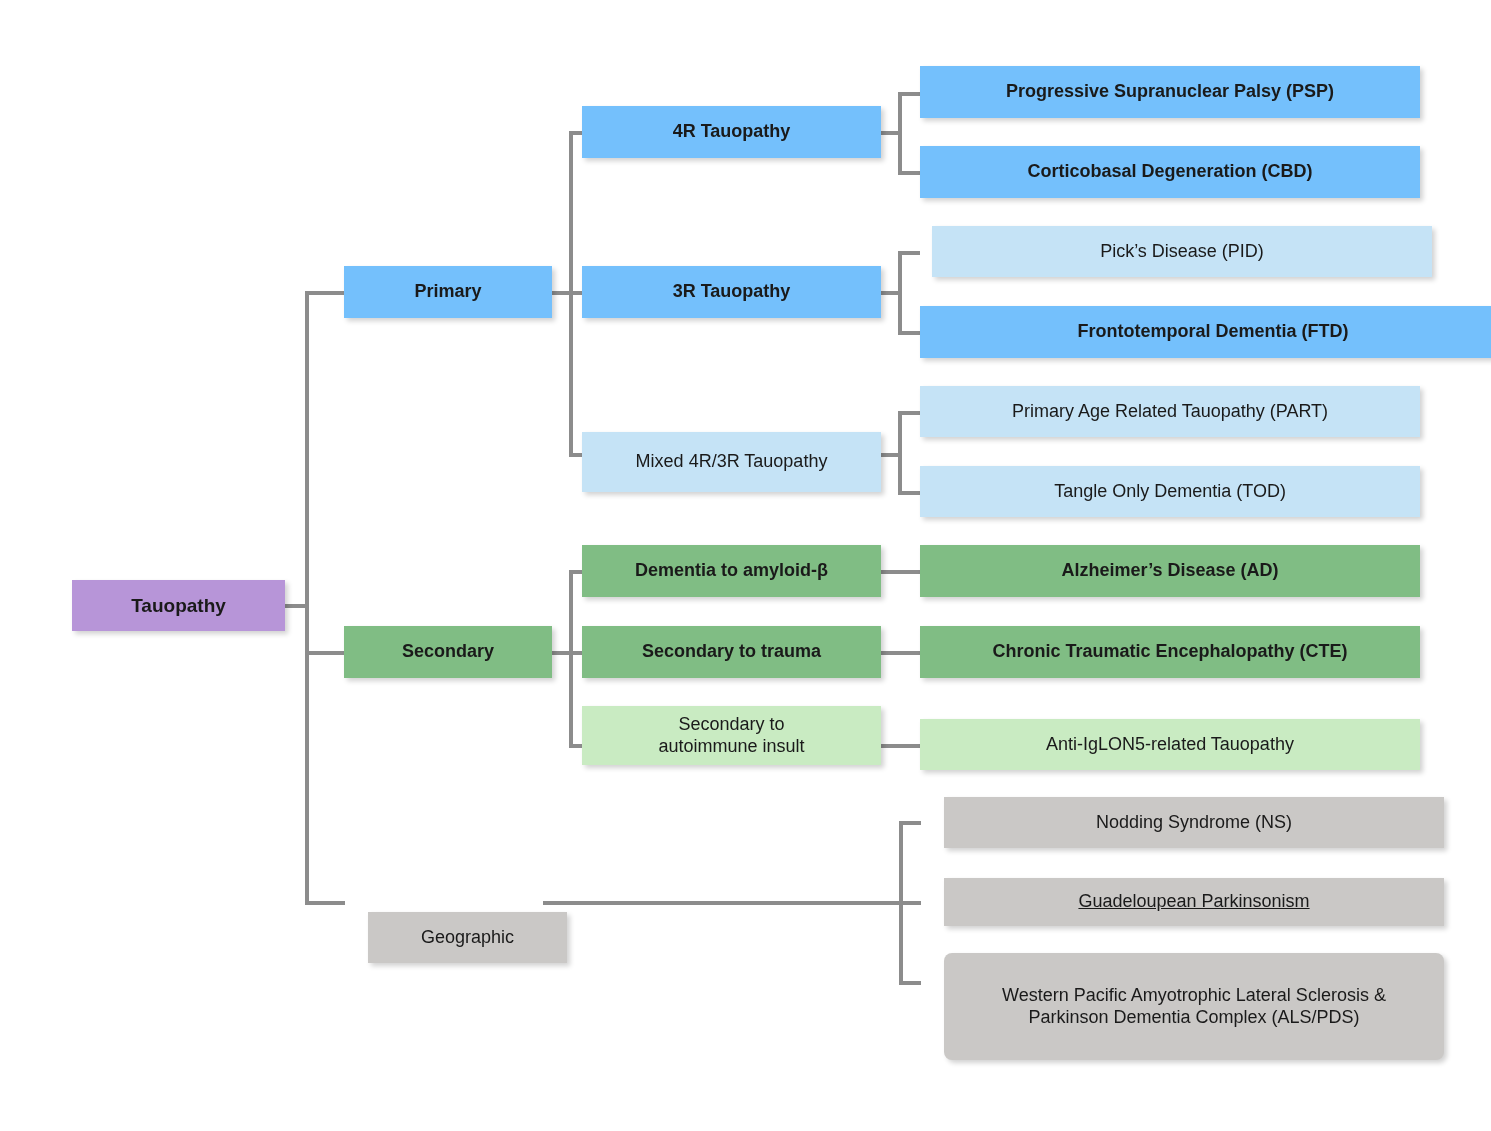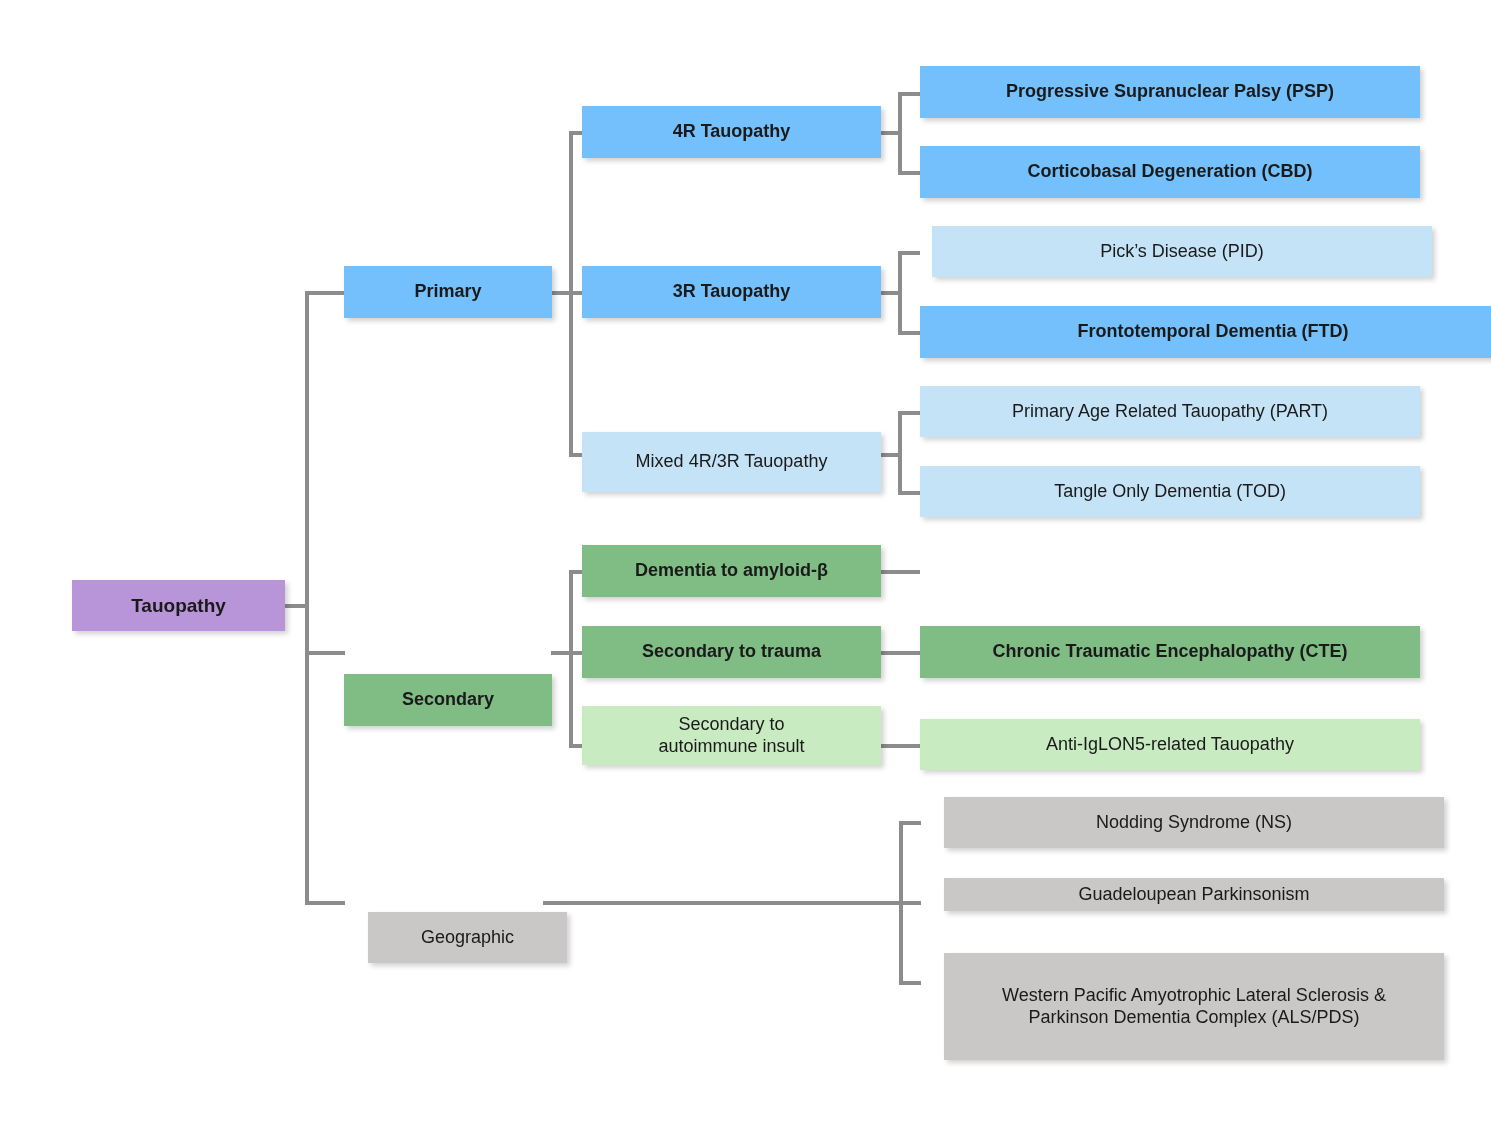--- a/index.html
+++ b/index.html
@@ -99,21 +99,21 @@
   <div class="ln h" style="left:543px; top:901px; width:360px;"></div>
   <div class="ln v" style="left:899px; top:821px; height:162px;"></div>
   <div class="ln h" style="left:899px; top:821px; width:22px;"></div>
   <div class="ln h" style="left:899px; top:901px; width:22px;"></div>
   <div class="ln h" style="left:899px; top:981px; width:22px;"></div>
 
   <div class="node c-purple bold" style="left:72px; top:580px; width:213px; height:51px; font-size:19px;">Tauopathy</div>
 
   <div class="node c-blue bold" style="left:344px; top:266px; width:208px; height:52px; font-size:18px;">Primary</div>
 
-  <div class="node c-green bold" style="left:344px; top:626px; width:208px; height:52px; font-size:18px;margin-top:48px;">Secondary</div>
+  <div class="node c-green bold" style="left:344px; top:626px; width:208px; height:52px; font-size:18px;">Secondary</div>
 
   <div class="node c-gray normal" style="left:344px; top:912px; width:199px; height:51px; font-size:18px;">Geographic</div>
 
   <div class="node c-blue bold" style="left:582px; top:106px; width:299px; height:52px; font-size:18px;">4R Tauopathy</div>
 
   <div class="node c-blue bold" style="left:582px; top:266px; width:299px; height:52px; font-size:18px;">3R Tauopathy</div>
 
   <div class="node c-paleblue normal" style="left:582px; top:432px; width:299px; height:60px; font-size:18px;">Mixed 4R/3R Tauopathy</div>
 
   <div class="node c-green bold" style="left:582px; top:545px; width:299px; height:52px; font-size:18px;">Dementia to amyloid-β</div>
@@ -128,24 +128,25 @@
   <div class="node c-blue bold" style="left:920px; top:146px; width:500px; height:52px; font-size:18px;">Corticobasal Degeneration (CBD)</div>
 
   <div class="node c-paleblue normal" style="left:932px; top:226px; width:500px; height:51px; font-size:18px;">Pick’s Disease (PID)</div>
 
   <div class="node c-blue bold" style="left:920px; top:306px; width:580px; height:52px; font-size:18px;padding-left:16px;">Frontotemporal Dementia (FTD)</div>
 
   <div class="node c-paleblue normal" style="left:920px; top:386px; width:500px; height:51px; font-size:18px;">Primary Age Related Tauopathy (PART)</div>
 
   <div class="node c-paleblue normal" style="left:920px; top:466px; width:500px; height:51px; font-size:18px;">Tangle Only Dementia (TOD)</div>
 
+  <div class="node c-green bold" style="left:920px; top:545px; width:500px; height:52px; font-size:18px;">Alzheimer’s Disease (AD)</div>
 
   <div class="node c-green bold" style="left:920px; top:626px; width:500px; height:52px; font-size:18px;">Chronic Traumatic Encephalopathy (CTE)</div>
 
   <div class="node c-palegreen normal" style="left:920px; top:719px; width:500px; height:51px; font-size:18px;">Anti-IgLON5-related Tauopathy</div>
 
   <div class="node c-gray normal" style="left:920px; top:797px; width:500px; height:51px; font-size:18px;">Nodding Syndrome (NS)</div>
 
-  <div class="node c-gray normal" style="left:920px; top:878px; width:500px; height:33px; font-size:18px;">Guadeloupean Parkinsonism</div>
+  <div class="node c-gray normal" style="left:920px; top:878px; width:500px; height:48px; font-size:18px;text-decoration:underline;">Guadeloupean Parkinsonism</div>
 
-  <div class="node c-gray normal" style="left:920px; top:953px; width:500px; height:107px; font-size:18px; padding:4px 50px;">Western Pacific Amyotrophic Lateral Sclerosis &amp; Parkinson Dementia Complex (ALS/PDS)</div>
+  <div class="node c-gray normal" style="left:920px; top:953px; width:500px; height:107px; font-size:18px; padding:4px 50px;border-radius:8px;">Western Pacific Amyotrophic Lateral Sclerosis &amp; Parkinson Dementia Complex (ALS/PDS)</div>
 
 </div>
 
 </body></html>

